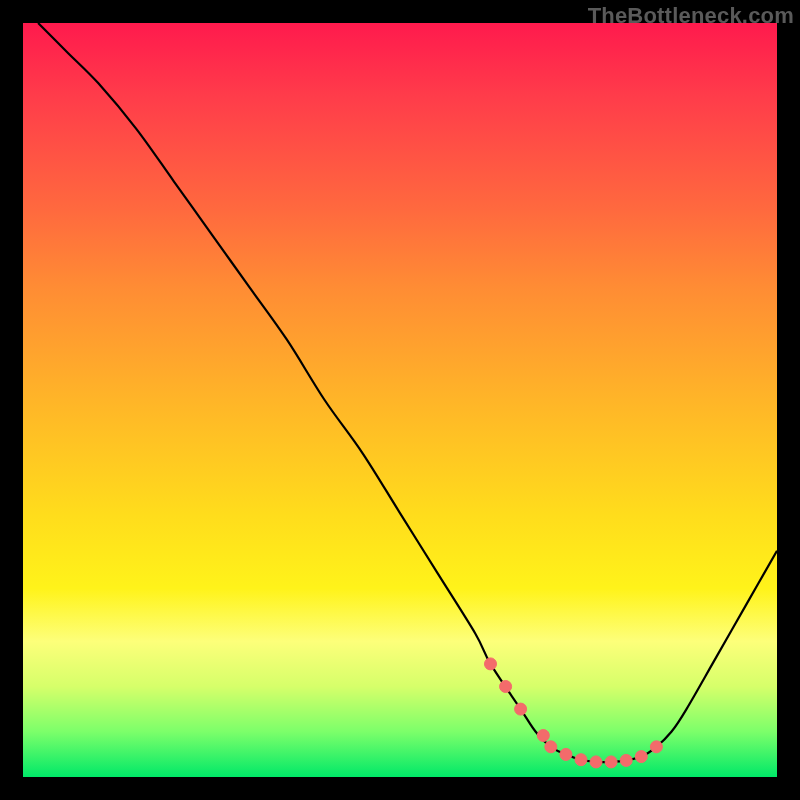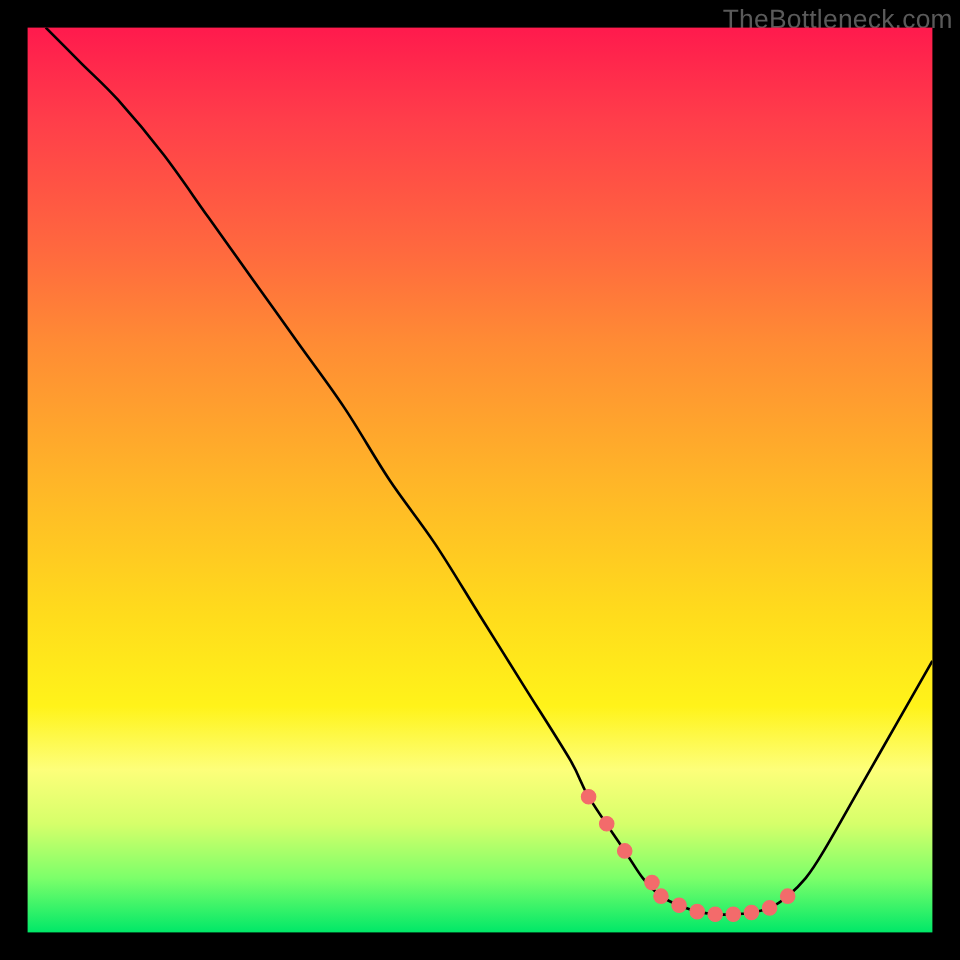--- a/index.html
+++ b/index.html
@@ -39,21 +39,21 @@
       #7cff6a 94%,
       #00e868 100%
     );
   }
   .watermark {
     position: absolute;
     top: 3px;
     right: 6px;
     color: #5a5a5a;
     font-size: 22px;
-    font-weight: 400;
+    font-weight: 700;
     letter-spacing: 0.2px;
     user-select: none;
   }
   svg.curve {
     position: absolute;
     left: 0;
     top: 0;
     width: 754px;
     height: 754px;
     pointer-events: none;

